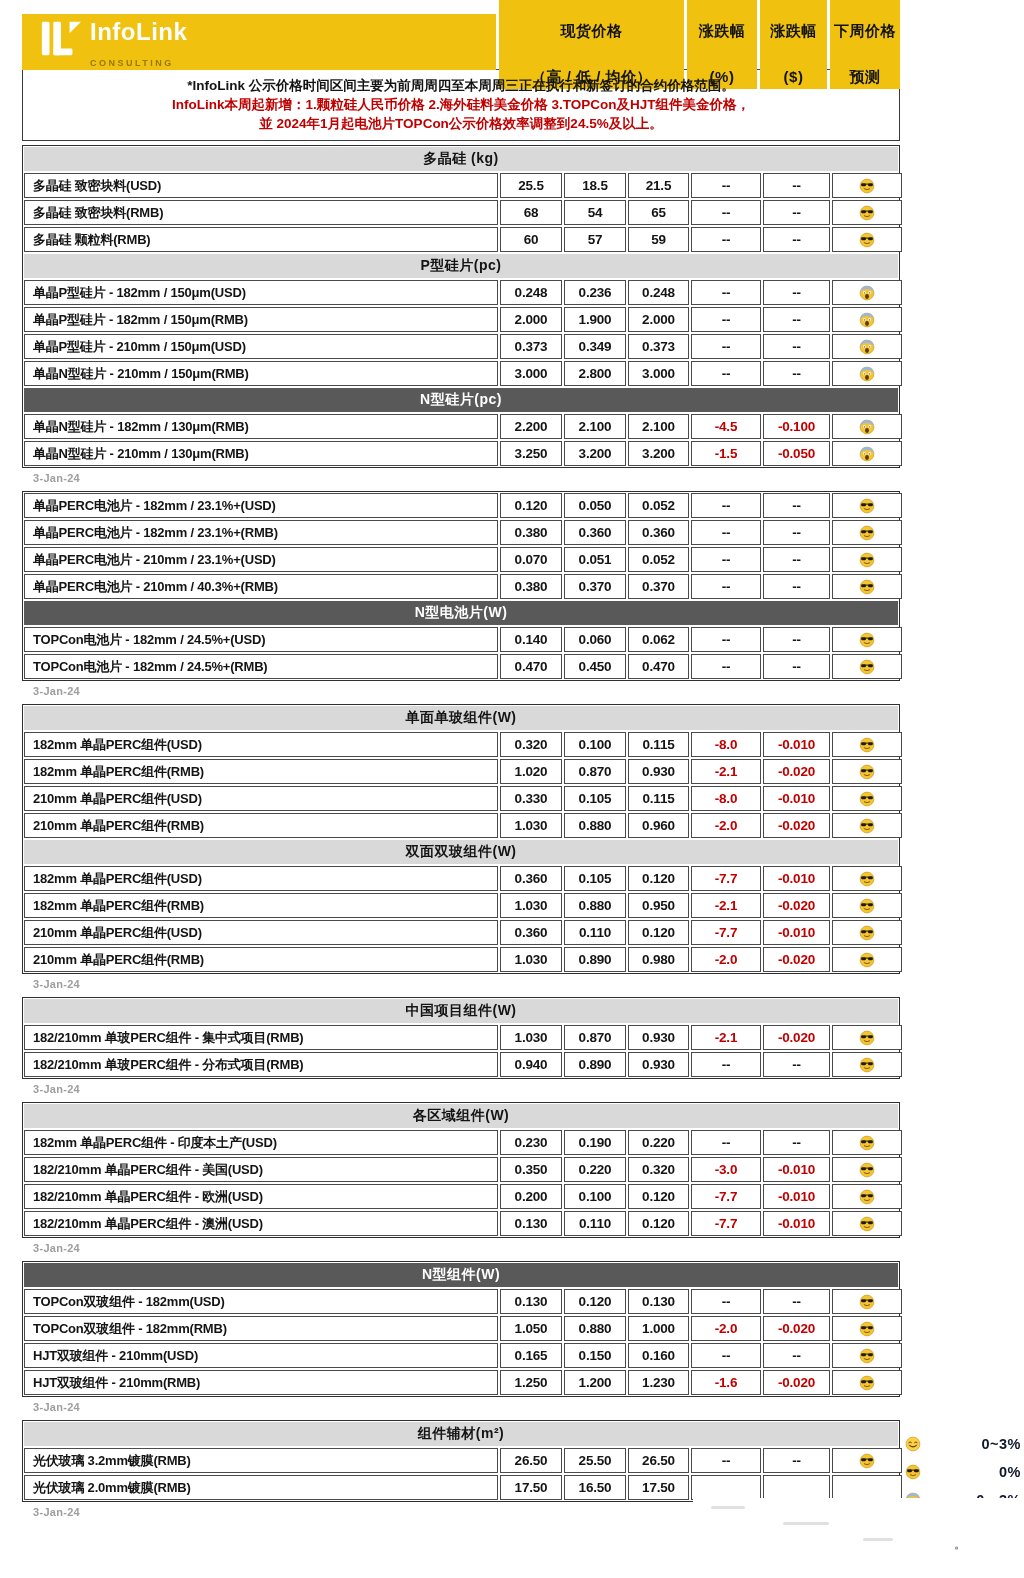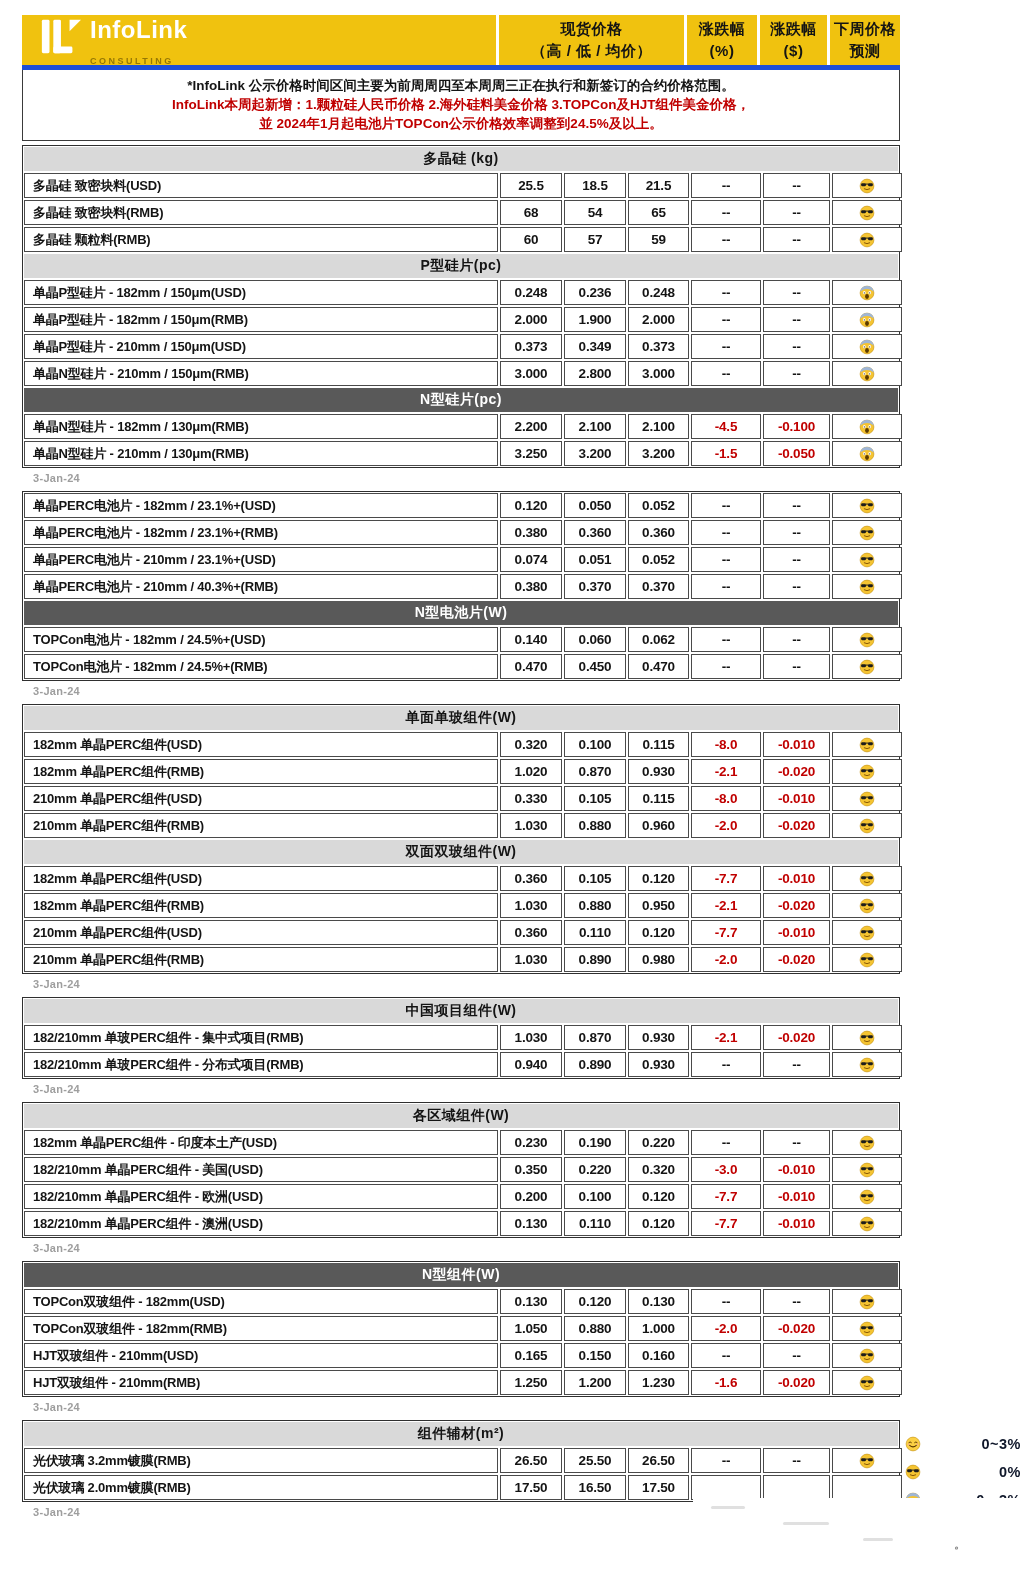--- a/index.html
+++ b/index.html
@@ -2,23 +2,23 @@
 <html><head>
 <meta charset="utf-8">
 <style>
   * { margin:0; padding:0; box-sizing:border-box; }
   html,body { background:#fff; }
   body { font-family:"Liberation Sans","DejaVu Sans",sans-serif; }
   #page { position:relative; width:1024px; height:1578px; background:#fff; overflow:hidden; }
   #col { position:absolute; left:22px; top:15px; width:878px; }
 
   
-  .yhead { display:flex; gap:3px; background:#fff; height:55px; border-bottom:5px solid #1d4ed8; }
+  .yhead { display:flex; gap:3px; background:#fff; height:55px; border-bottom:1px solid #1d4ed8;align-items:center; }
   .ycell { background:#F0C20F; display:flex; flex-direction:column; align-items:center; justify-content:center; line-height:1.5; }
-  .ycell .l1, .ycell .l2 { font-weight:700; font-size:15px; color:#141414; letter-spacing:0.5px; }
+  .ycell .l1, .ycell .l2 { font-weight:700; font-size:15px; color:#141414; letter-spacing:0.5px;margin-top:24px; }
   .ylogo { flex:1 1 auto; justify-content:center; align-items:flex-start; padding-left:16px; }
   .logo-row { display:flex; align-items:center; gap:8px; }
   .brand-name { color:#fff; font-weight:700; font-size:24px; letter-spacing:0.5px; }
   .brand-sub { color:rgba(120,95,0,0.75); font-weight:700; font-size:9px; letter-spacing:2.5px; margin-top:7px; }
   .y-spot { width:185px; } .y-pct { width:70px; } .y-usd { width:67px; } .y-fc { width:70px; }
 
   
   .notice { border:1px solid #3a3a3a; border-top:none; padding:6px 4px 7px; background:#fff; }
   .notice p { text-align:center; font-weight:700; font-size:13.5px; line-height:19px; color:#141414; }
   .notice p.red { color:#C00000; }
@@ -298,21 +298,21 @@
                 <circle cx="10" cy="10" r="8.6" fill="#F5C431" stroke="#C79310" stroke-width="0.8"></circle>
                 <rect x="2.6" y="6.6" width="6.2" height="3.6" rx="1.4" fill="#1c1c1c"></rect>
                 <rect x="11.2" y="6.6" width="6.2" height="3.6" rx="1.4" fill="#1c1c1c"></rect>
                 <rect x="8.4" y="7" width="3.2" height="1.2" fill="#1c1c1c"></rect>
                 <path d="M6.6 13.6 Q10 15.8 13.4 13.6" fill="none" stroke="#7a4b00" stroke-width="1.1" stroke-linecap="round"></path>
               </svg>
             </div>
           </div>
           <div class="t-row">
             <div class="c-label">单晶PERC电池片 - 210mm / 23.1%+(USD)</div>
-            <div class="c-num">0.074</div>
+            <div class="c-num">0.070</div>
             <div class="c-num">0.051</div>
             <div class="c-num">0.052</div>
             <div class="c-num">--</div>
             <div class="c-num">--</div>
             <div class="c-icon">
               <svg width="16" height="16" viewBox="0 0 20 20">
                 <circle cx="10" cy="10" r="8.6" fill="#F5C431" stroke="#C79310" stroke-width="0.8"></circle>
                 <rect x="2.6" y="6.6" width="6.2" height="3.6" rx="1.4" fill="#1c1c1c"></rect>
                 <rect x="11.2" y="6.6" width="6.2" height="3.6" rx="1.4" fill="#1c1c1c"></rect>
                 <rect x="8.4" y="7" width="3.2" height="1.2" fill="#1c1c1c"></rect>

